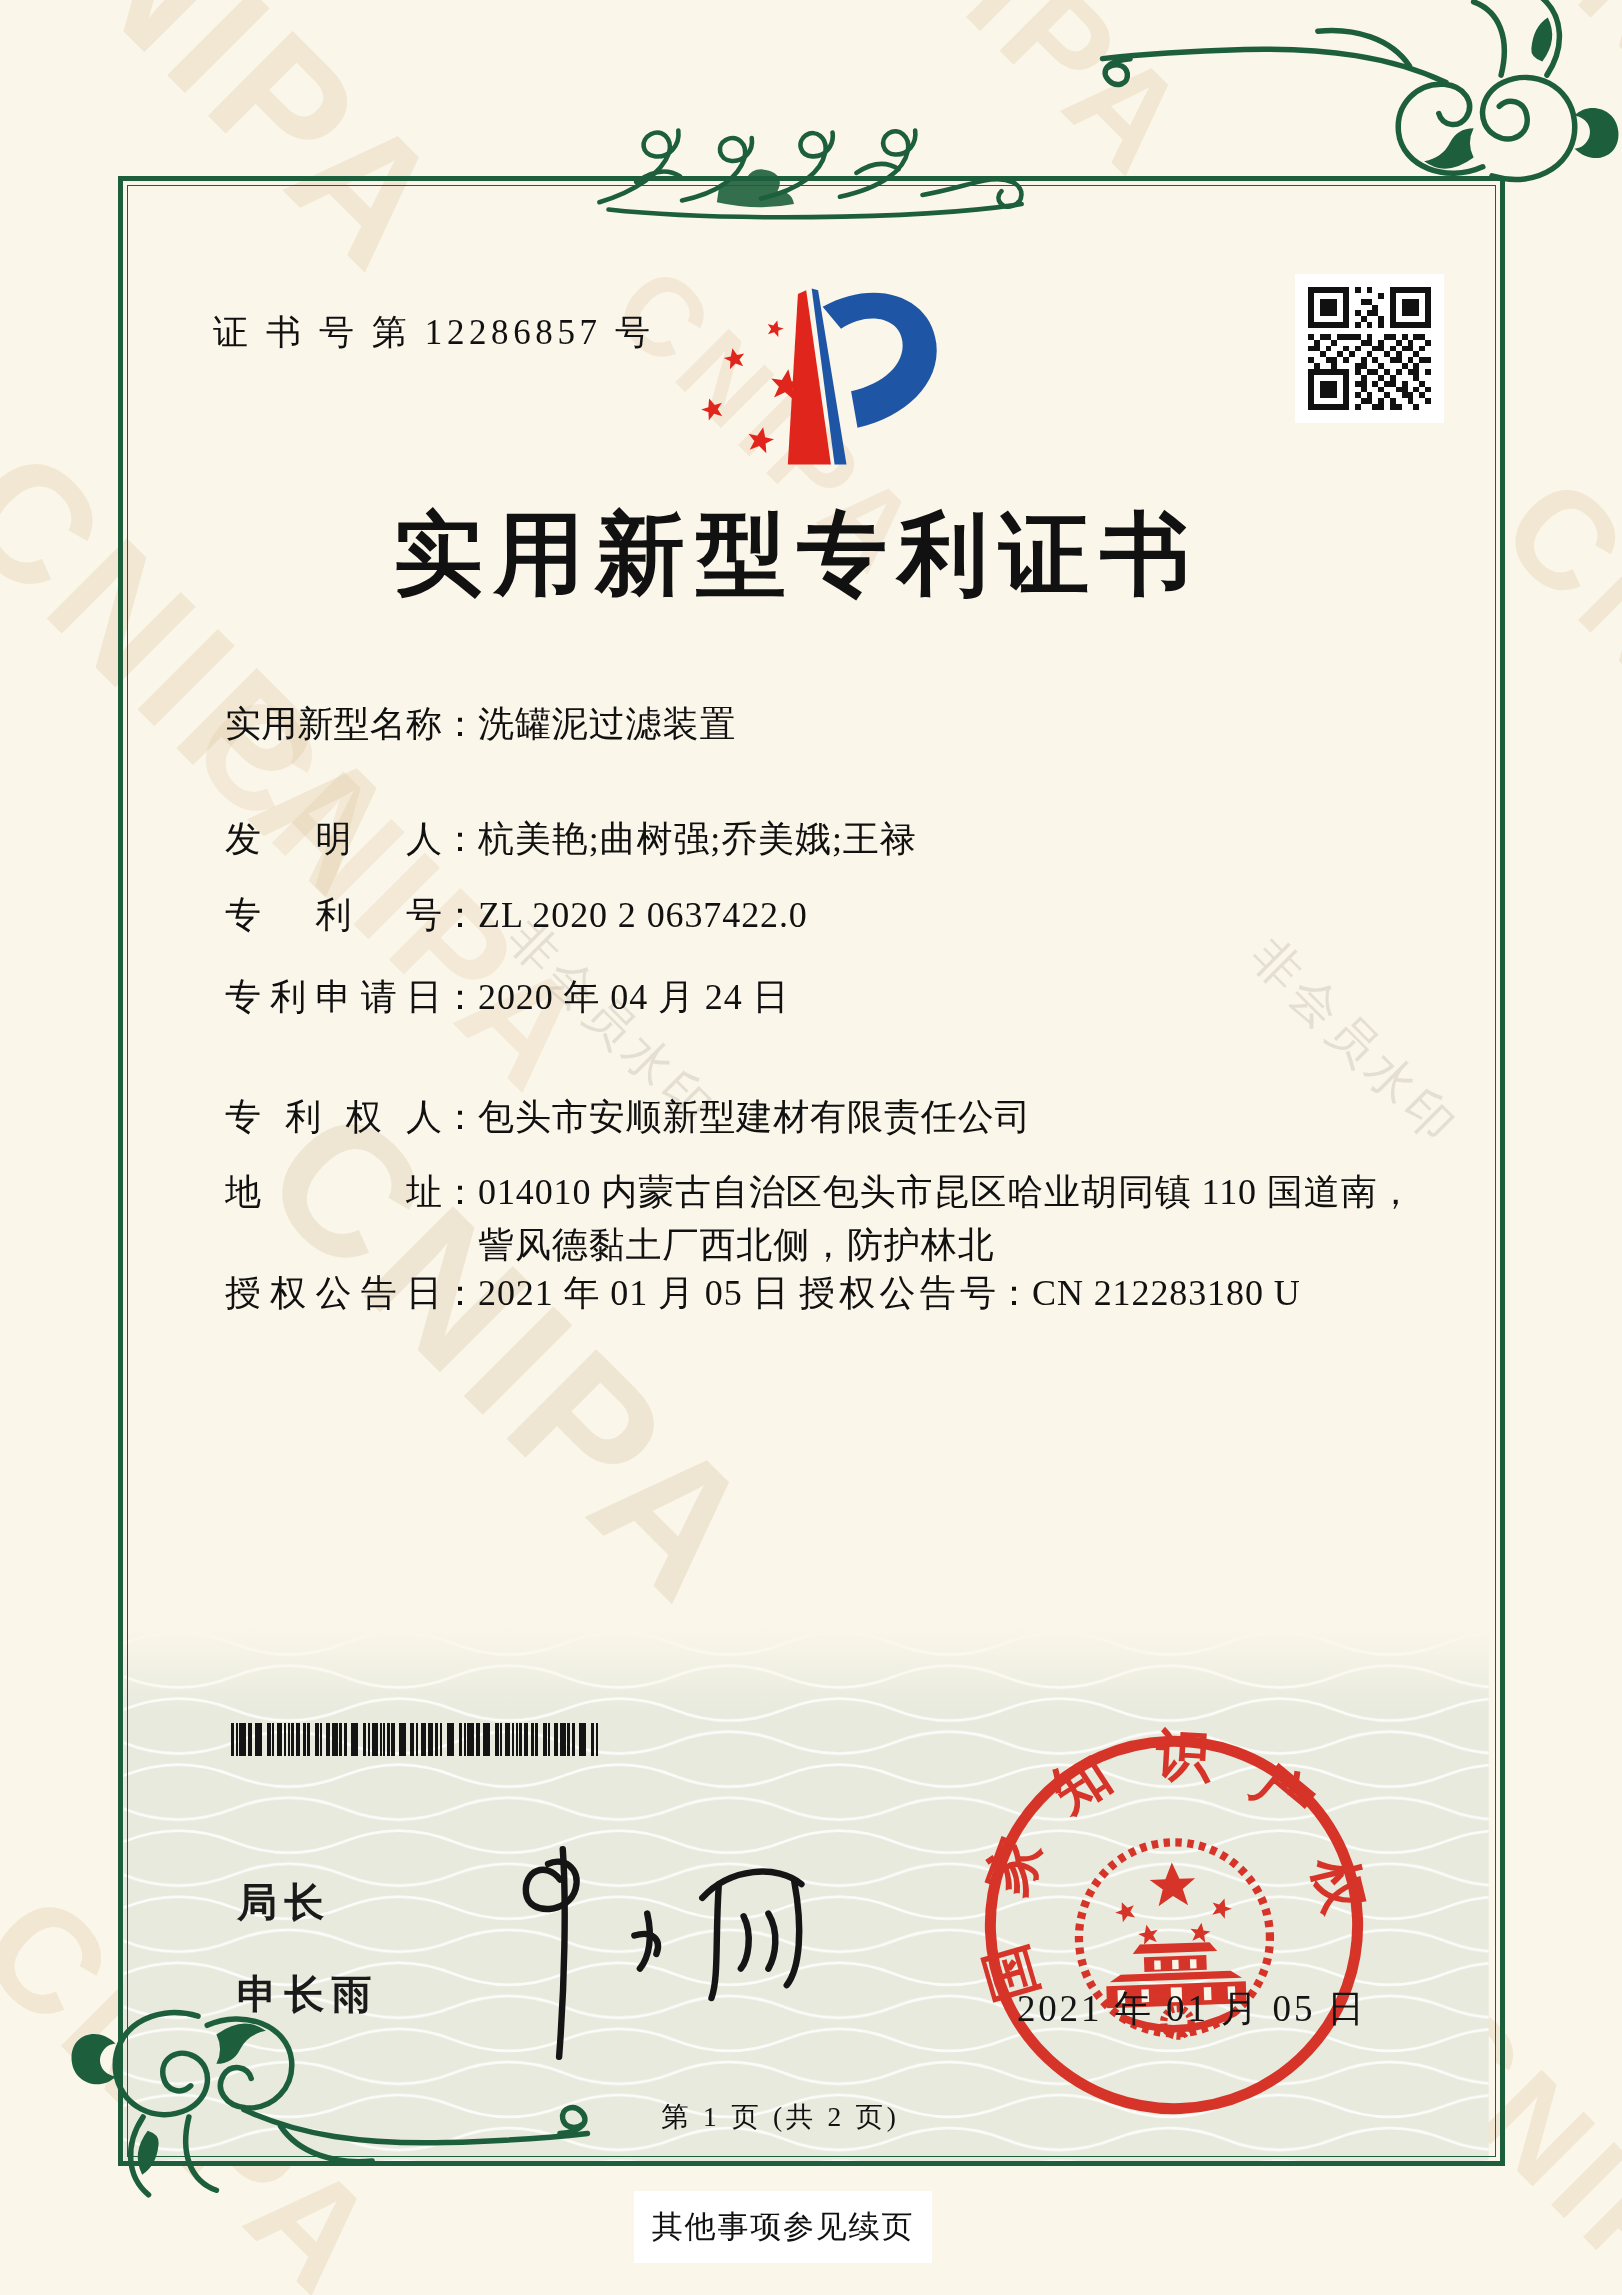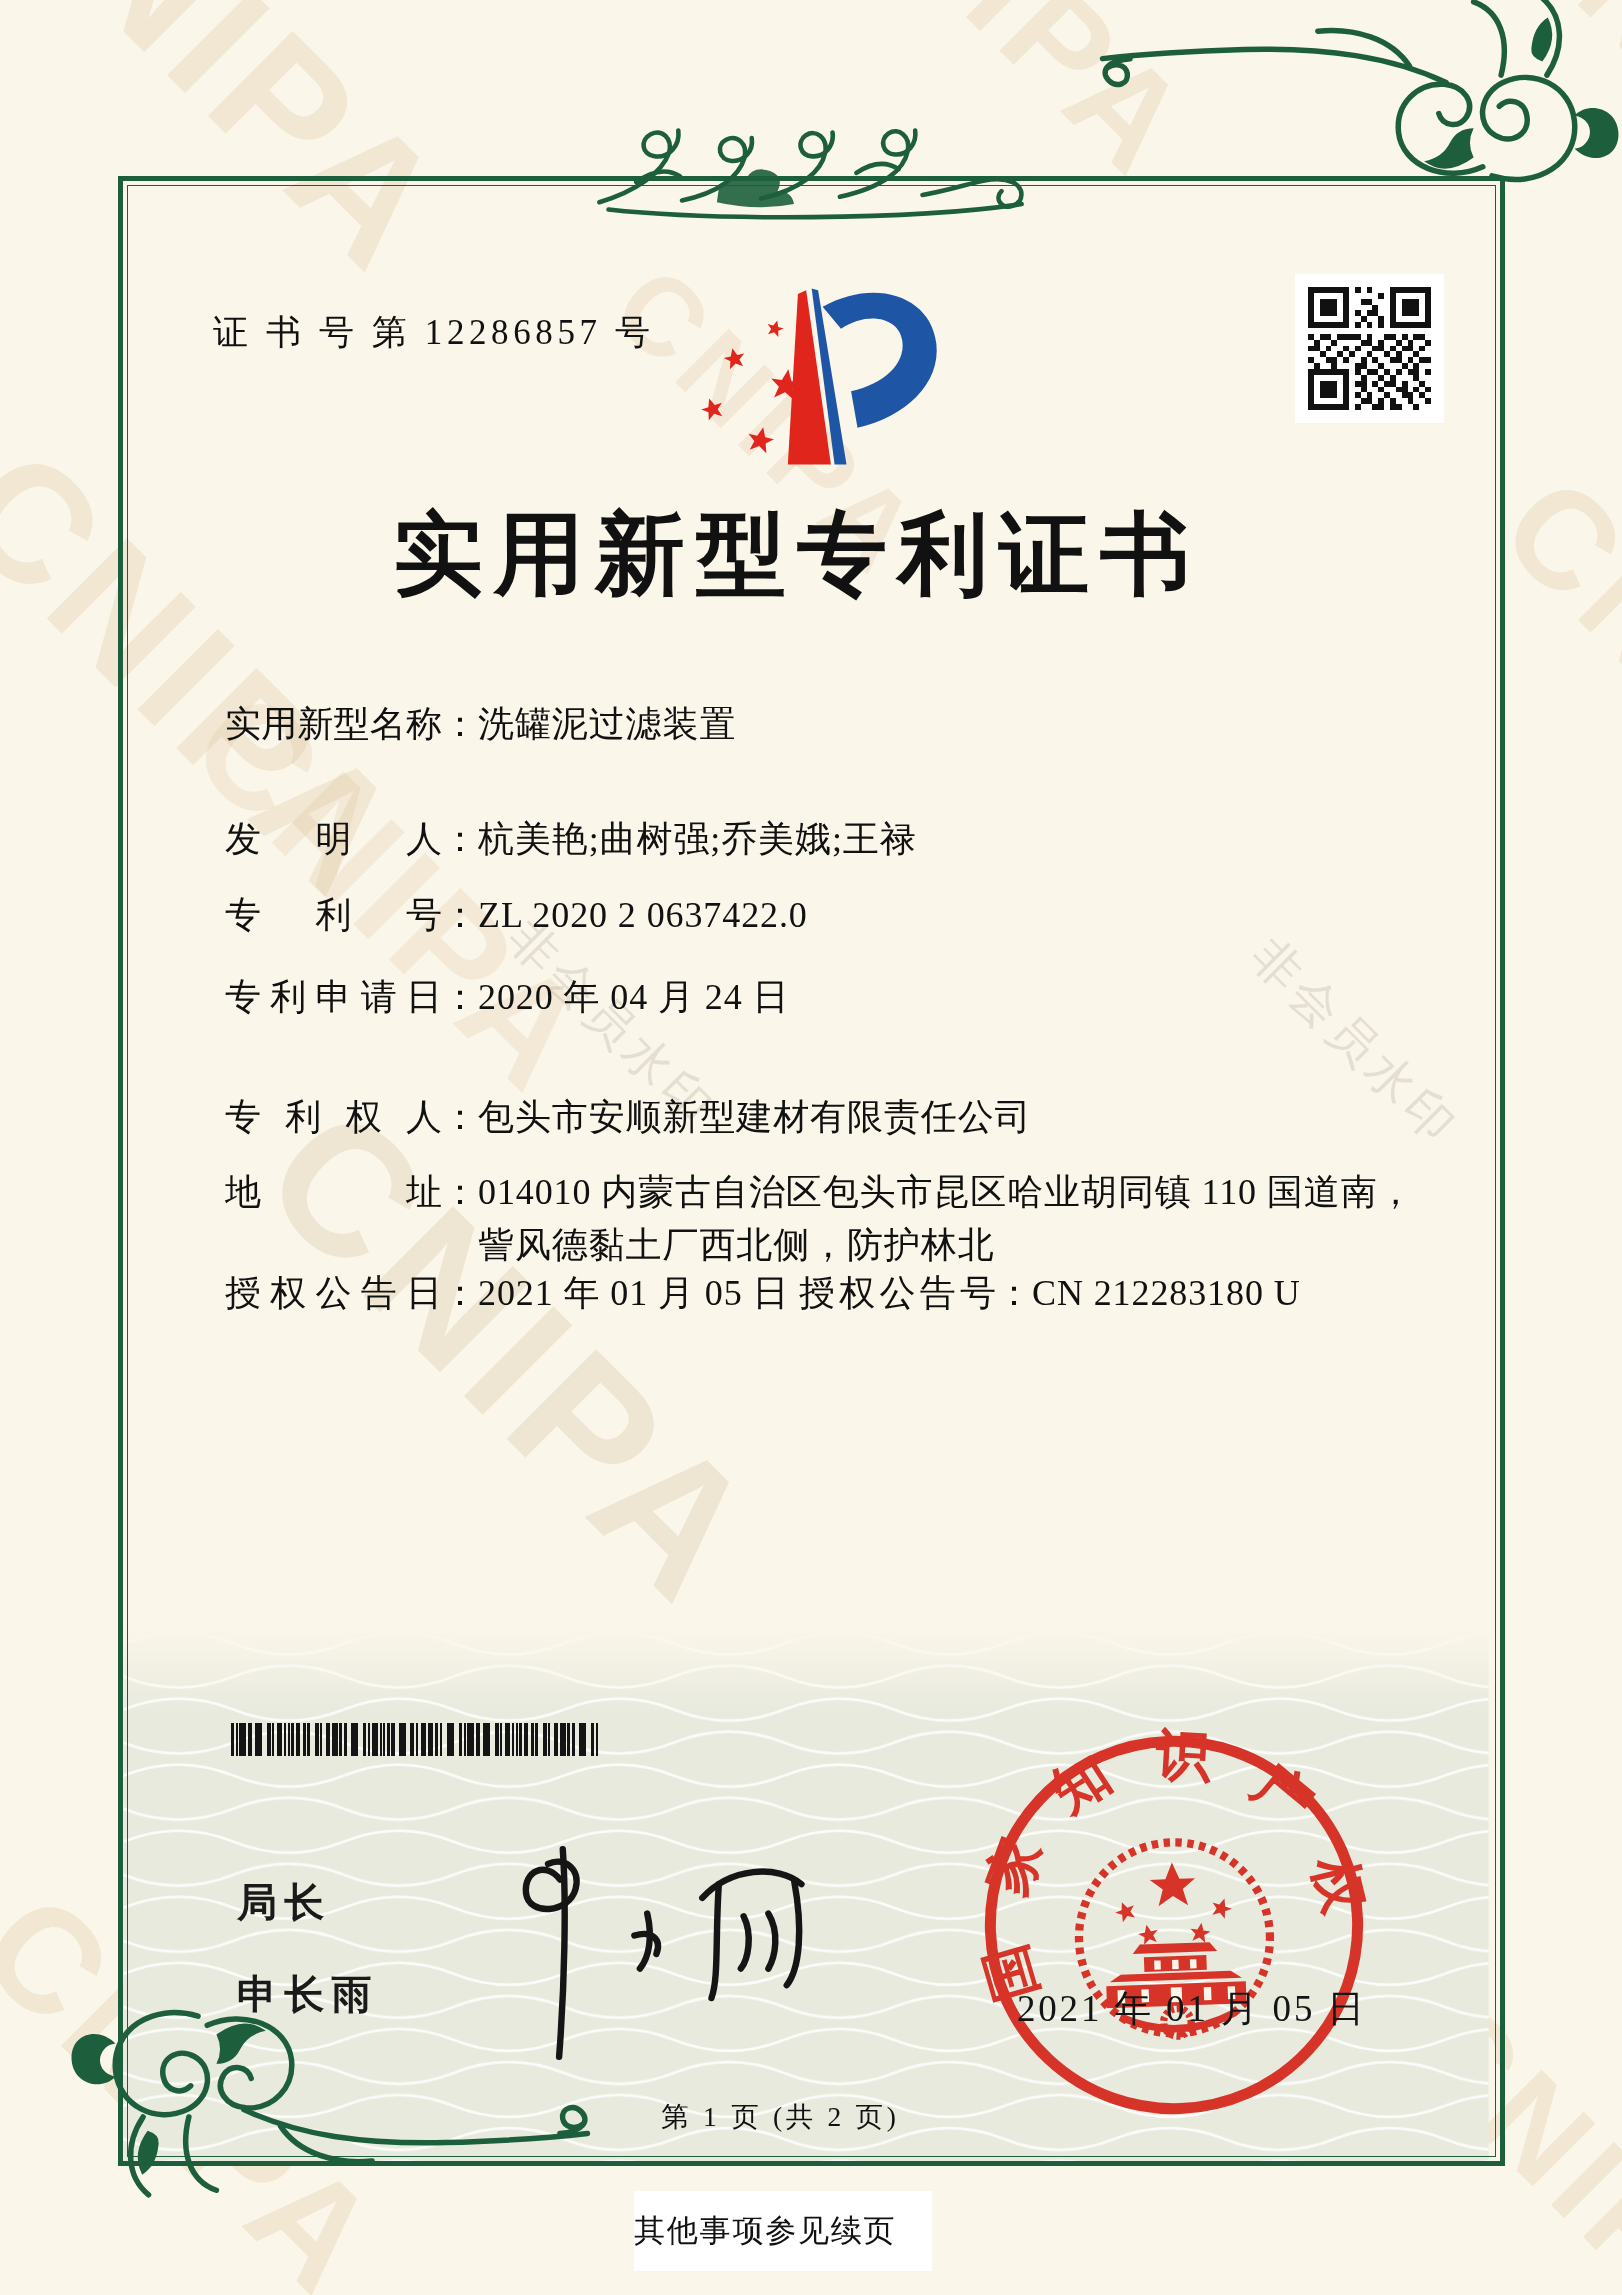--- a/index.html
+++ b/index.html
@@ -57,22 +57,22 @@
       repeating-linear-gradient(90deg,#141414 0 1.8px,transparent 1.8px 8.3px,#141414 8.3px 12px,transparent 12px 19px);}
   .dirlabel{position:absolute;left:237px;z-index:7;font-family:"Liberation Sans","DejaVu Sans",sans-serif;
             font-weight:bold;font-size:40px;letter-spacing:7.3px;color:#1a1a1a;}
   .dl1{top:1875px}.dl2{top:1967px}
   .sig{position:absolute;left:482px;top:1829px;z-index:9;}
   .seal{position:absolute;left:972px;top:1723px;z-index:8;opacity:.94;transform:rotate(-2deg);}
   .sealdate{position:absolute;left:1017px;top:1984px;z-index:10;font-size:37px;letter-spacing:2.8px;
             color:#141414;white-space:nowrap;}
   .pageinfo{position:absolute;left:0;width:1561px;top:2099px;z-index:7;text-align:center;font-size:27.5px;
             letter-spacing:3.7px;}
-  .contbox{position:absolute;left:634px;top:2191px;width:298px;height:80px;background:#ffffff;z-index:7;
-           display:flex;align-items:center;font-size:31px;letter-spacing:1.8px;}
+  .contbox{position:absolute;left:634px;top:2191px;width:298px;height:72px;background:#ffffff;z-index:7;
+           display:flex;align-items:center;justify-content:center;font-size:31px;letter-spacing:1.8px;}
   
   .orn{position:absolute;z-index:6;pointer-events:none;}
   .orn-top{left:581px;top:81px;}
   .orn-bl{left:60px;top:2007px;}
   .orn-tr{left:1079px;top:-11px;}
 </style>
 </head>
 <body>
 
 <div class="page">

